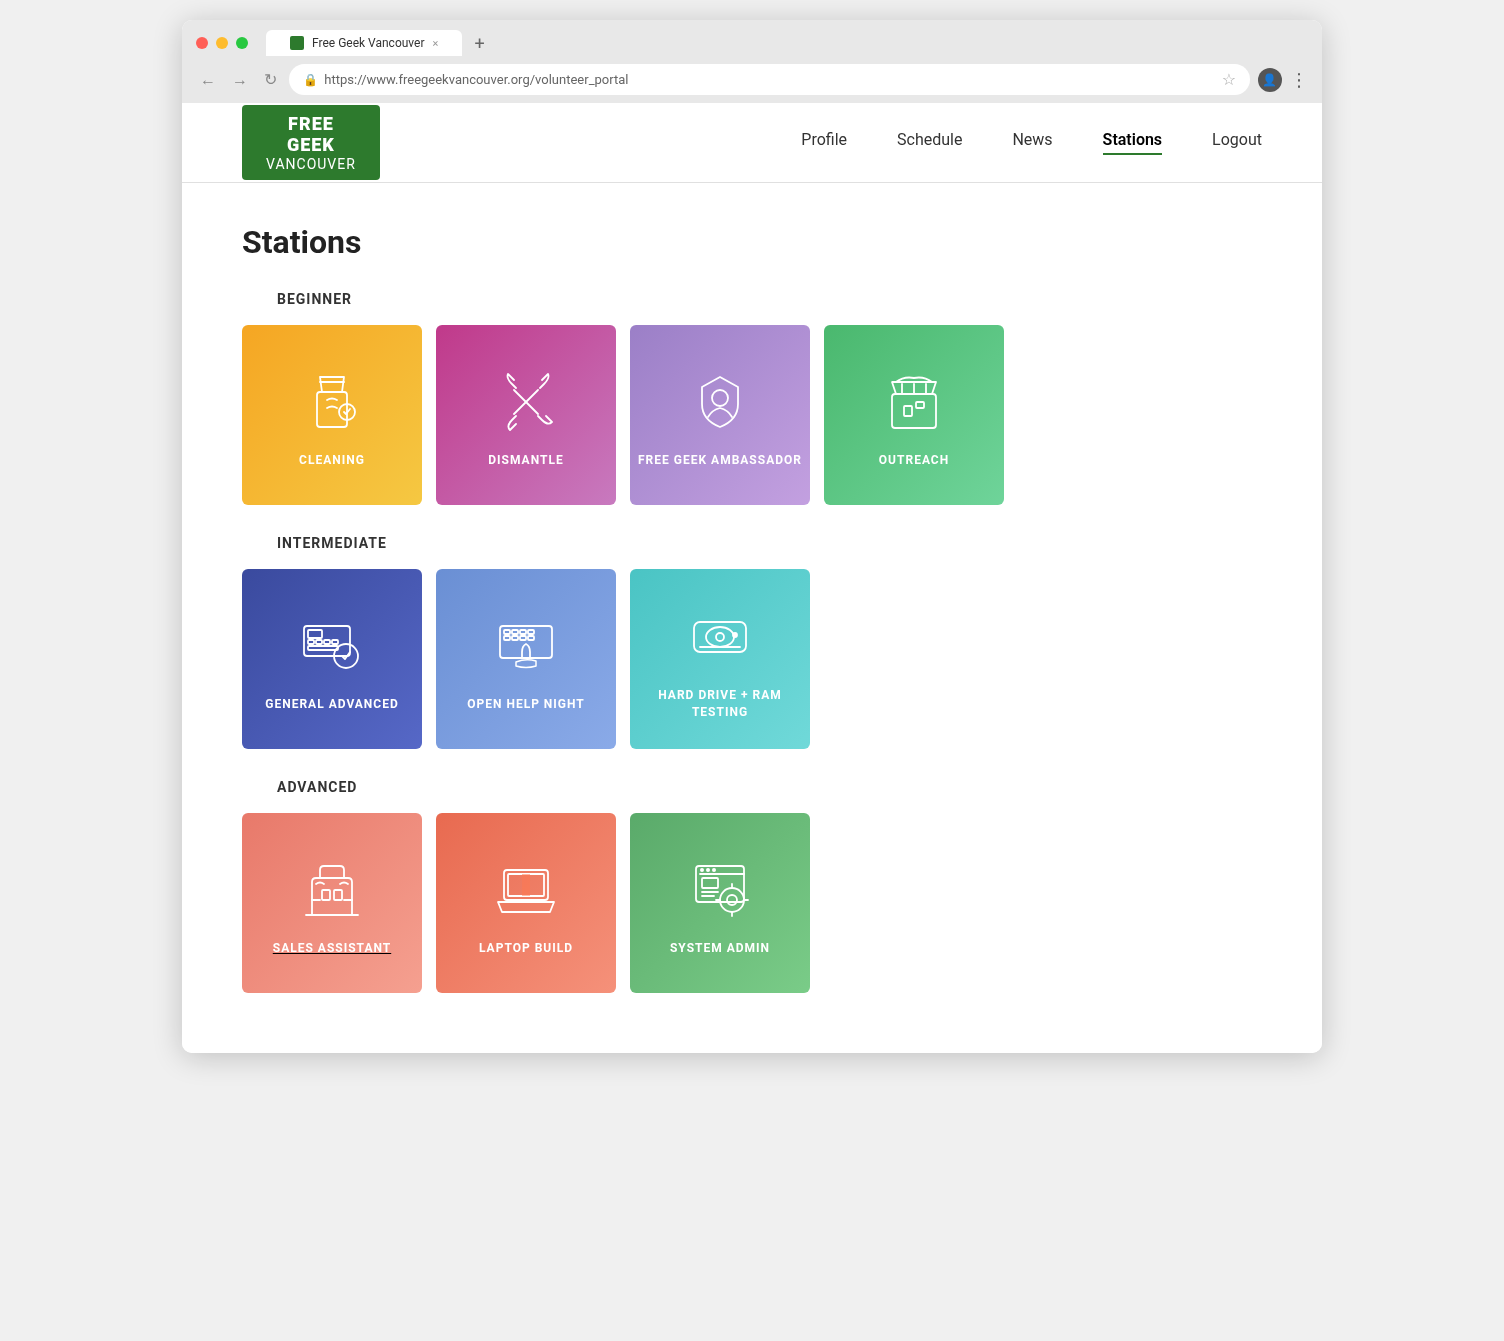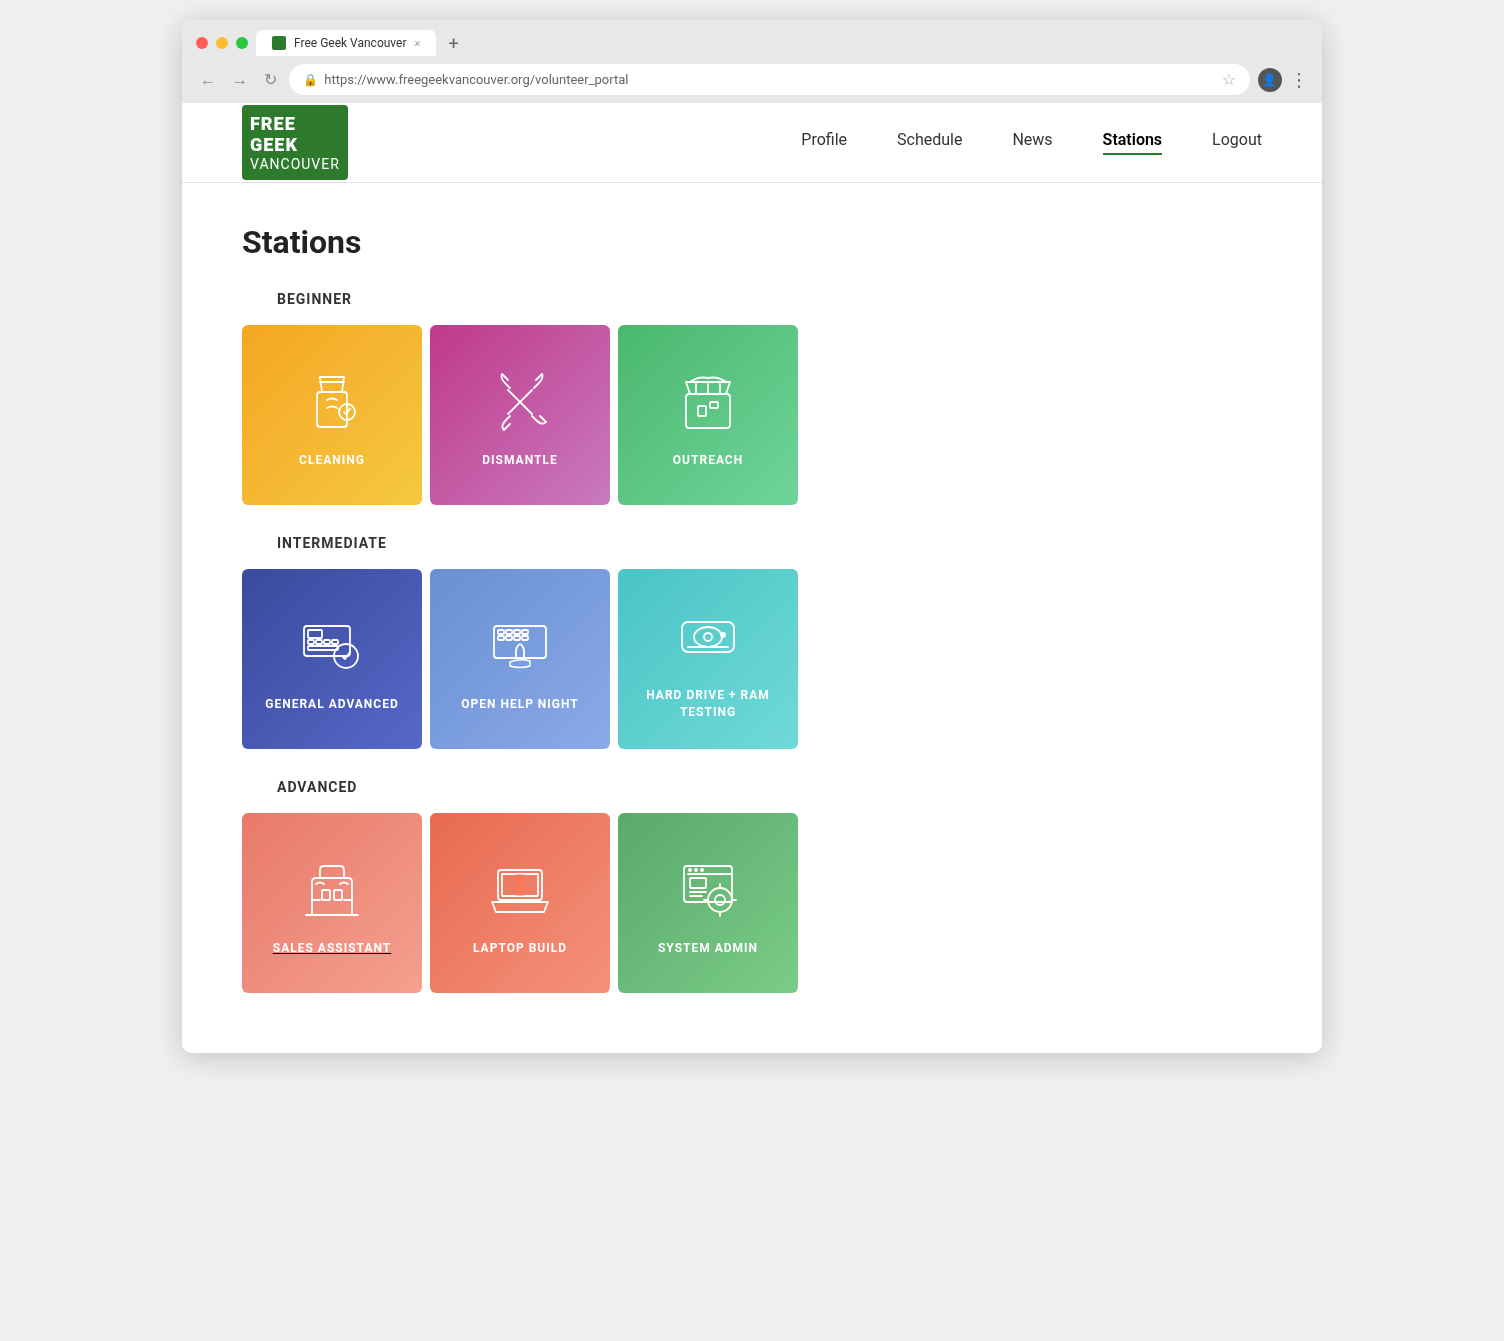--- a/index.html
+++ b/index.html
@@ -4,50 +4,50 @@
   <style>
     * { box-sizing: border-box; margin: 0; padding: 0; }
     body { font-family: -apple-system, BlinkMacSystemFont, 'Segoe UI', Roboto, sans-serif; background: #f0f0f0; display: flex; justify-content: center; align-items: flex-start; min-height: 100vh; padding: 20px; }
     .browser-window { width: 1140px; background: white; border-radius: 10px; box-shadow: 0 4px 30px rgba(0,0,0,0.2); overflow: hidden; }
     .browser-chrome { background: #e8e8e8; padding: 10px 14px 0; }
     .browser-titlebar { display: flex; align-items: center; gap: 8px; margin-bottom: 8px; }
     .browser-dot { width: 12px; height: 12px; border-radius: 50%; }
     .dot-red { background: #ff5f57; }
     .dot-yellow { background: #febc2e; }
     .dot-green { background: #28c840; }
-    .browser-tab { background: white; border-radius: 6px 6px 0 0; padding: 6px 16px; font-size: 12px; color: #333; display: flex; align-items: center; gap: 8px; }
+    .browser-tab { background: white; border-radius: 6px 6px 0 0; padding: 6px 24px; font-size: 12px; color: #333; display: flex; align-items: center; gap: 8px; margin-left: 10px; }
     .browser-tab-favicon { width: 14px; height: 14px; background: #2d7a2d; border-radius: 2px; display: inline-block; }
     .browser-tab-close { color: #999; font-size: 11px; cursor: pointer; }
     .browser-tab-new { background: none; color: #666; font-size: 18px; margin-left: 4px; }
     .browser-addressbar { display: flex; align-items: center; gap: 8px; background: #e8e8e8; padding-bottom: 8px; }
     .nav-btn { background: none; border: none; color: #888; font-size: 16px; cursor: pointer; padding: 4px; }
     .address-box { flex: 1; background: white; border: none; border-radius: 20px; padding: 6px 14px; font-size: 13px; color: #333; display: flex; align-items: center; gap: 6px; }
     .lock-icon { color: #666; font-size: 12px; }
     .address-text { color: #333; font-size: 13px; }
     .address-text span { color: #666; }
     .star-icon { color: #aaa; font-size: 16px; margin-left: auto; }
     .avatar-icon { width: 24px; height: 24px; border-radius: 50%; background: #555; display: flex; align-items: center; justify-content: center; color: white; font-size: 12px; }
     .menu-dots { color: #555; font-size: 18px; }
 
     
     .page-content { background: white; padding: 0; }
     .site-header { border-bottom: 1px solid #e0e0e0; padding: 0 60px; display: flex; align-items: center; justify-content: space-between; height: 80px; }
-    .site-logo { background: #2d7a2d; color: white; padding: 8px 8px; border-radius: 4px; line-height: 1.2; }
+    .site-logo { background: #2d7a2d; color: white; padding: 8px 24px; border-radius: 4px; text-align: center; line-height: 1.2; }
     .logo-free { font-size: 18px; font-weight: 900; letter-spacing: 1px; }
     .logo-geek { font-size: 18px; font-weight: 900; letter-spacing: 1px; }
     .logo-van { font-size: 14px; letter-spacing: 1px; }
     .site-nav { display: flex; gap: 50px; }
     .nav-item { color: #333; text-decoration: none; font-size: 16px; font-weight: 400; padding-bottom: 4px; cursor: pointer; }
     .nav-item.active { font-weight: 600; border-bottom: 2px solid #2d7a2d; color: #000; }
 
     .main-content { padding: 40px 60px 60px; }
     .page-title { font-size: 32px; font-weight: 700; margin-bottom: 30px; color: #222; }
 
     .section-title { font-size: 14px; font-weight: 700; letter-spacing: 1px; color: #333; margin-bottom: 18px; margin-top: 30px; padding-left: 35px; }
-    .stations-grid { display: grid; grid-template-columns: repeat(4, 180px); gap: 8px; }
+    .stations-grid { display: grid; grid-template-columns: repeat(4, 180px); gap: 14px; }
 
     .station-card { width: 180px; height: 180px; border-radius: 6px; display: flex; flex-direction: column; align-items: center; justify-content: center; cursor: pointer; transition: opacity 0.2s; text-decoration: none; }
     .station-icon { width: 80px; height: 80px; margin-bottom: 10px; }
     .station-label { color: white; font-size: 12px; font-weight: 700; letter-spacing: 1px; text-align: center; line-height: 1.4; }
 
     .card-cleaning { background: linear-gradient(135deg, #f5a623, #f5c842); }
     .card-dismantle { background: linear-gradient(135deg, #c0398a, #c87abf); }
     .card-ambassador { background: linear-gradient(135deg, #9b7fc7, #c3a0e0); }
     .card-outreach { background: linear-gradient(135deg, #4ab86e, #6fd49a); }
     .card-desktop { background: linear-gradient(135deg, #7bafd4, #a0c4e8); }
@@ -130,20 +130,28 @@
         </div>
 
         <div class="station-card card-dismantle">
           <svg class="station-icon" viewBox="0 0 80 80">
             <path d="M28 28 L52 52 M30 26 L26 22 Q20 16 22 12 L28 18 M52 54 L56 58 Q62 64 66 60 L60 54"></path>
             <path d="M52 28 L28 52 M54 26 L58 22 Q64 16 62 12 L56 18 M30 54 L26 58 Q20 64 24 68 L30 62"></path>
           </svg>
           <span class="station-label">DISMANTLE</span>
         </div>
 
+        <div class="station-card card-ambassador">
+          <svg class="station-icon" viewBox="0 0 80 80">
+            <path d="M40 15 L22 25 L22 42 Q22 58 40 65 Q58 58 58 42 L58 25 Z"></path>
+            <circle cx="40" cy="36" r="8"></circle>
+            <path d="M28 55 Q32 48 40 46 Q48 48 52 55"></path>
+          </svg>
+          <span class="station-label">FREE GEEK AMBASSADOR</span>
+        </div>
 
         <div class="station-card card-outreach">
           <svg class="station-icon" viewBox="0 0 80 80">
             <rect x="18" y="32" width="44" height="34" rx="3"></rect>
             <path d="M22 32 L18 20 L62 20 L58 32"></path>
             <path d="M28 22 L28 32"></path>
             <path d="M40 22 L40 32"></path>
             <path d="M52 22 L52 32"></path>
             <rect x="30" y="44" width="8" height="10" rx="1"></rect>
             <rect x="42" y="40" width="8" height="6" rx="1"></rect>

